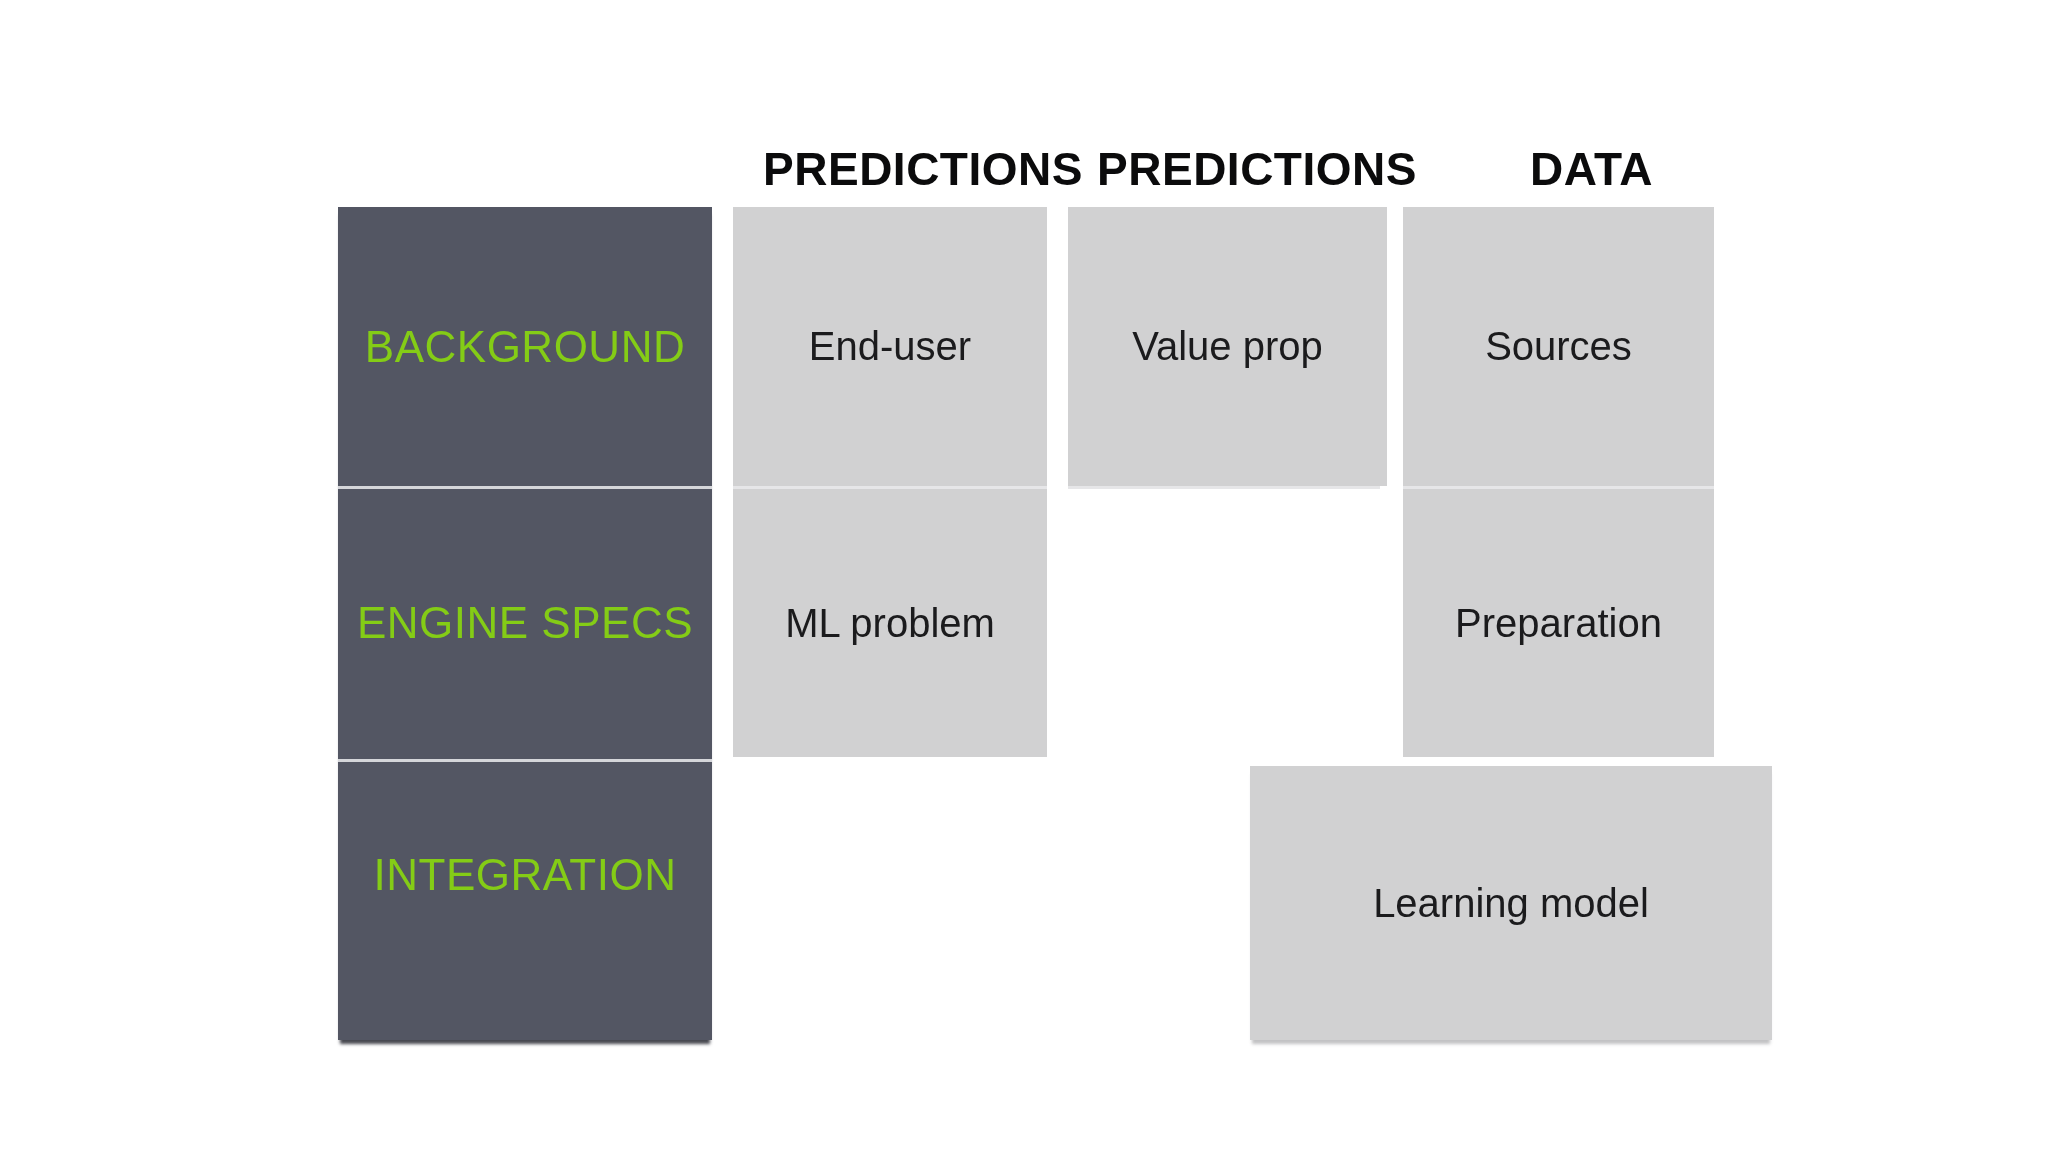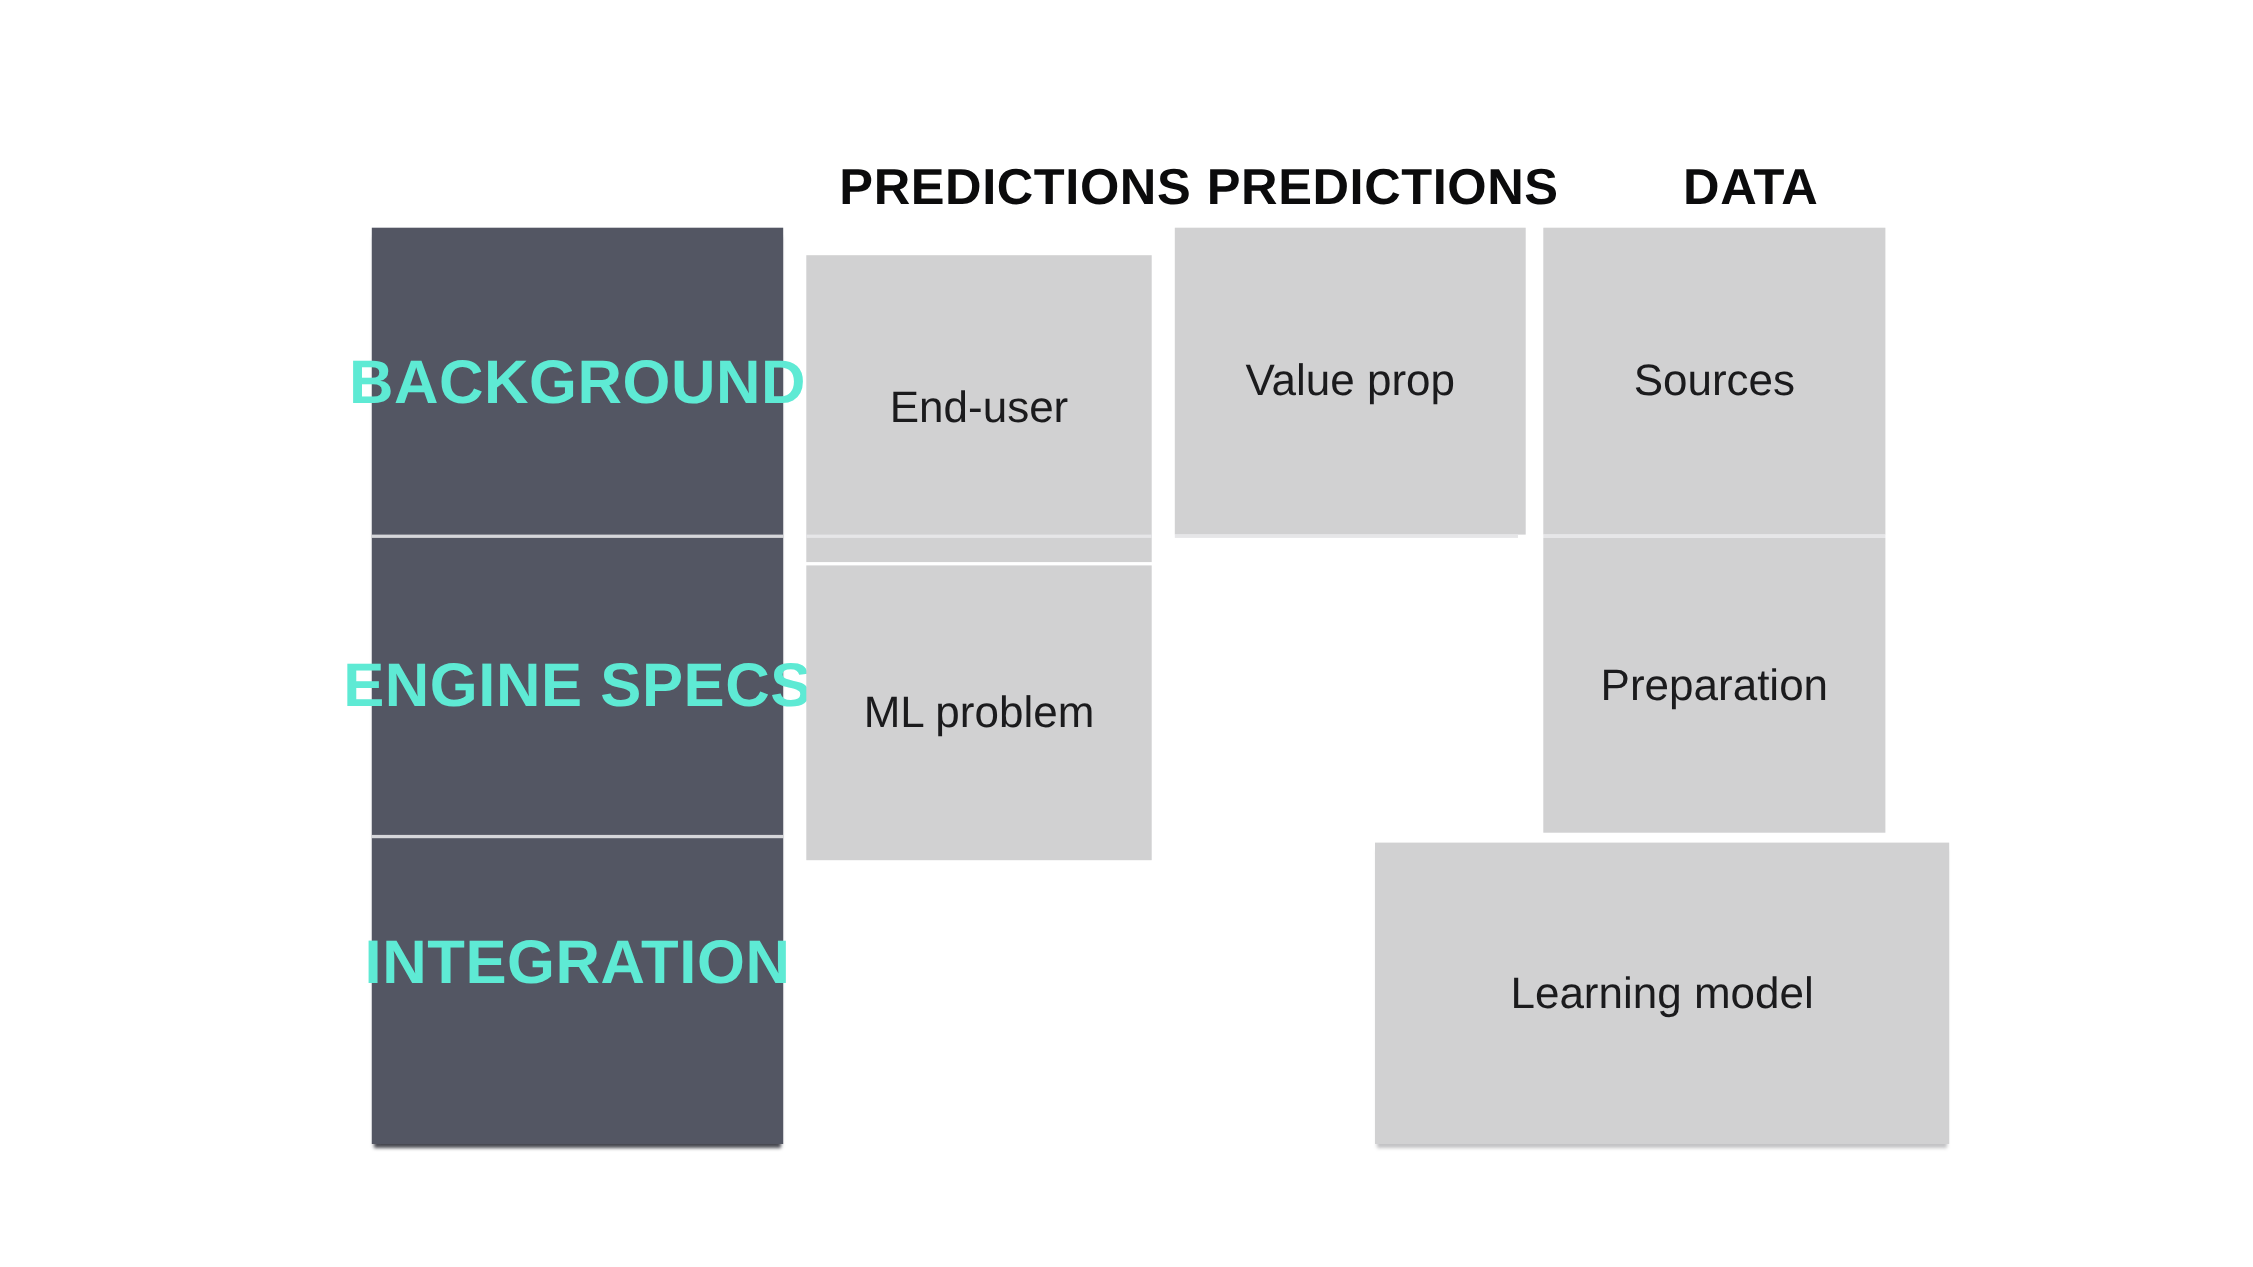--- a/index.html
+++ b/index.html
@@ -45,23 +45,23 @@
     background: #535663;
     box-shadow: 0 6px 3px -2px rgba(40,41,50,0.85);
   }
   .row-header {
     position: absolute;
     left: 0;
     width: 100%;
     display: flex;
     align-items: center;
     justify-content: center;
-    color: #5eead4;
-    font-size: 56px;
-    font-weight: bold;
+    color: #84cc16;
+    font-size: 44px;
+    font-weight: normal;
     letter-spacing: 0.5px;
     white-space: nowrap;
   }
   .row-header.r1 { top: 0px;   height: 279px; }
   .row-header.r2 { top: 279px; height: 273px; }
   .row-header.r3 { top: 527px; height: 281px; }
   .row-divider {
     position: absolute;
     left: 0;
     width: 100%;
@@ -79,21 +79,21 @@
     align-items: center;
     justify-content: center;
     font-size: 40px;
     color: #1b1b1d;
     white-space: nowrap;
   }
   
   .cell.r1 { top: 207px; height: 279px; }
   
   .cell.r2 { top: 489px; height: 268px; }
-  .cell.c-pred { left: 733px;  width: 314px; margin-top: 25px; }
+  .cell.c-pred { left: 733px;  width: 314px; }
   .cell.c-obj  { left: 1068px; width: 319px; }
   .cell.c-data { left: 1403px; width: 311px; }
   
   .cell.r3 {
     top: 766px;
     height: 274px;
     box-shadow: 0 6px 3px -2px rgba(120,120,125,0.45);
   }
   .cell.c-using    { left: 738px;  width: 492px; }
   .cell.c-learning { left: 1250px; width: 522px; }

